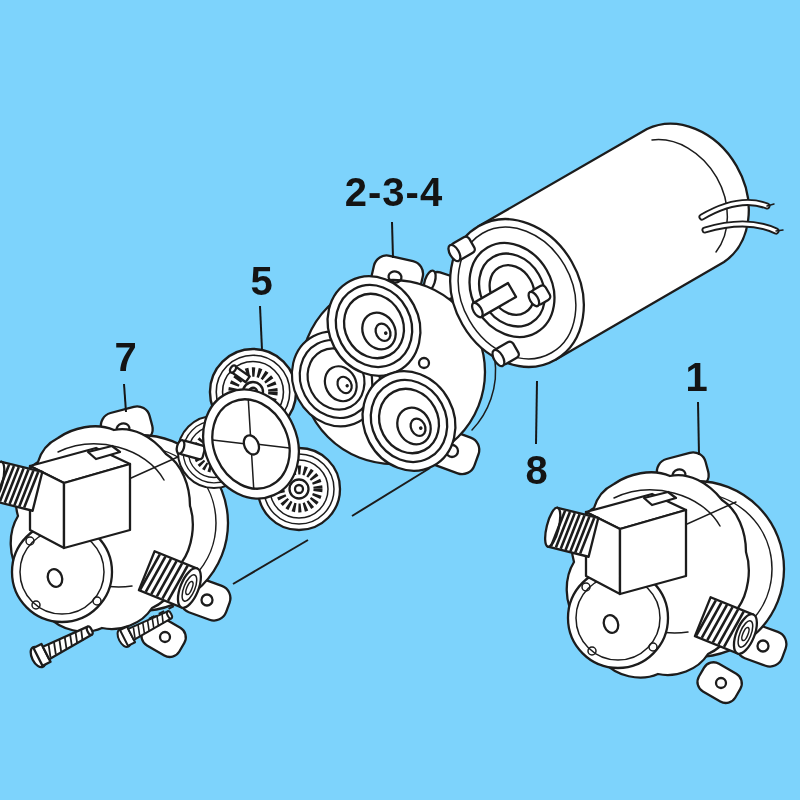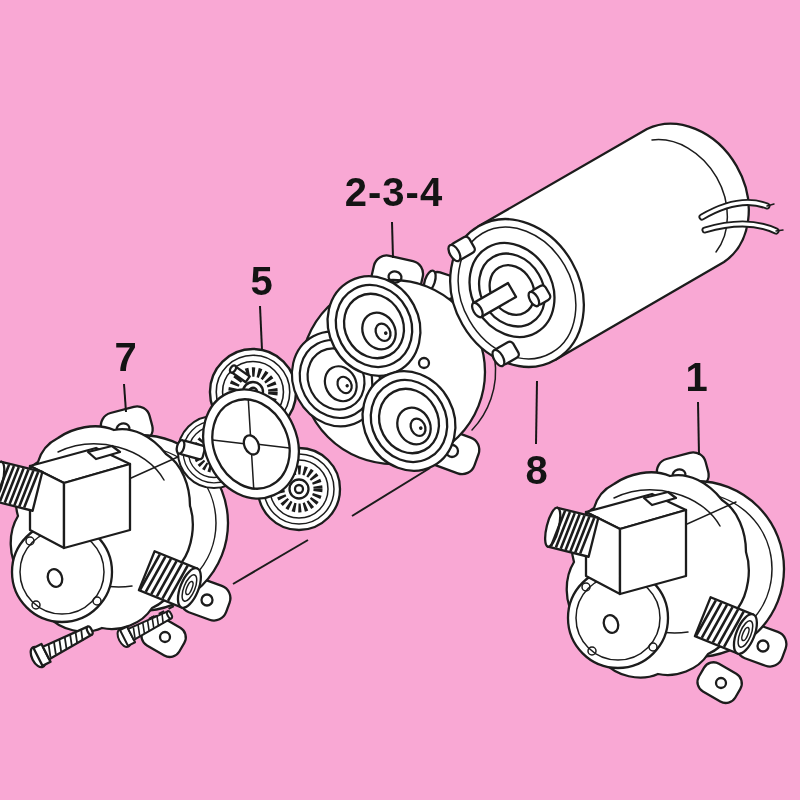--- a/index.html
+++ b/index.html
@@ -1,16 +1,16 @@
 <!DOCTYPE html>
 <html><head>
 <meta charset="utf-8">
 <style>
   html,body{margin:0;padding:0;background:#fff;}
-  #stage{position:relative;width:800px;height:800px;background:#f9a8d4;overflow:hidden;
+  #stage{position:relative;width:800px;height:800px;background:#7dd3fc;overflow:hidden;
          font-family:"Liberation Sans", sans-serif;}
   #art{position:absolute;left:0;top:0;}
   .ink{stroke:#1c1c1c;fill:none;stroke-width:2.3;stroke-linecap:round;stroke-linejoin:round;}
   .wf{fill:#ffffff;}
   .thin{stroke-width:1.5;}
   .teeth{stroke:#1c1c1c;fill:none;stroke-width:9;stroke-dasharray:2.8 2.7;}
   .hatch{stroke:#1c1c1c;stroke-width:2.6;fill:none;}
   .leader{stroke:#161616;stroke-width:2;fill:none;}
   .axis{stroke:#1c1c1c;stroke-width:2;fill:none;}
   .part-label{position:absolute;transform:translate(-50%,-52%);

